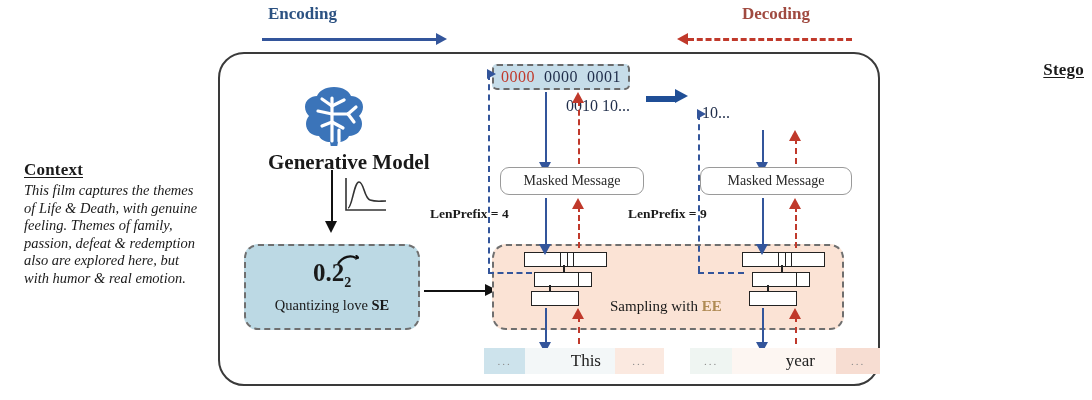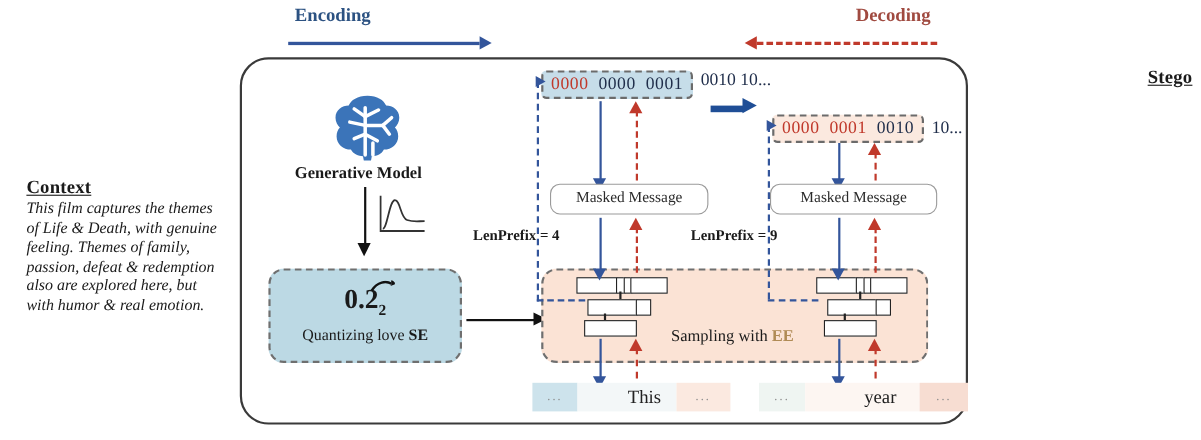--- a/index.html
+++ b/index.html
@@ -64,30 +64,30 @@
 
   
   .vline-blue{position:absolute;width:0;border-left:2.5px solid #33559b;}
   .vline-reddash{position:absolute;width:0;border-left:2.5px dashed #c0392b;}
   .vline-bluedash{position:absolute;width:0;border-left:2px dashed #33559b;}
   .hline-bluedash{position:absolute;height:0;border-top:2px dashed #33559b;}
   .blk-arrow{position:absolute;height:0;border-top:2.5px solid #111;}
   .lenprefix{position:absolute;font-size:13.5px;font-weight:bold;white-space:nowrap;}
 
   .brainwrap{position:absolute;}
-  .gm-label{position:absolute;font-weight:bold;font-size:15px;white-space:nowrap;}
+  .gm-label{position:absolute;font-weight:bold;font-size:21px;white-space:nowrap;}
 </style>
 </head>
 <body>
 
 <div class="abs flowlabel enc-col" style="left:268px;top:4px;">Encoding</div>
 <div class="abs arrow-solid-blue" style="left:262px;top:38px;width:174px;"></div>
 <div class="abs ahead" style="left:436px;top:33px;border-left:11px solid #33559b;border-top:6px solid transparent;border-bottom:6px solid transparent;"></div>
 
-<div class="abs flowlabel dec-col" style="left:778px;top:4px;">Decoding</div>
+<div class="abs flowlabel dec-col" style="left:742px;top:4px;">Decoding</div>
 <div class="abs arrow-dash-red" style="left:688px;top:38px;width:164px;"></div>
 <div class="abs ahead" style="left:677px;top:33px;border-right:11px solid #c0392b;border-top:6px solid transparent;border-bottom:6px solid transparent;"></div>
 
 <div class="abs" style="left:24px;top:60px;width:190px;">
 </div>
 
 <div class="abs" style="left:24px;top:160px;width:182px;">
   <div class="panel-title">Context</div>
   <div class="ital" style="margin-top:2px;">This film captures the themes of Life &amp; Death, with genuine feeling. Themes of family, passion, defeat &amp; redemption also are explored here, but with humor &amp; real emotion.</div>
 </div>
@@ -161,21 +161,21 @@
   <div class="abs tfbar" style="left:778px;top:252px;width:7px;height:13px;"></div>
   <div class="abs tfbar" style="left:785px;top:252px;width:6px;height:13px;"></div>
   <div class="abs tfbar" style="left:791px;top:252px;width:32px;height:13px;"></div>
   <div class="abs" style="left:781px;top:265px;width:2px;height:7px;background:#222;"></div>
   <div class="abs tfbar" style="left:752px;top:272px;width:44px;height:13px;"></div>
   <div class="abs tfbar" style="left:796px;top:272px;width:12px;height:13px;"></div>
   <div class="abs" style="left:767px;top:285px;width:2px;height:6px;background:#222;"></div>
   <div class="abs tfbar" style="left:749px;top:291px;width:46px;height:13px;"></div>
 </div>
 
-<div class="abs" style="left:492px;top:64px;display:flex;align-items:flex-start;gap:7px;">
+<div class="abs" style="left:492px;top:64px;display:flex;align-items:flex-end;gap:7px;flex-direction:column;">
   <div class="bitbox blue">
     <span class="bit-red">0000</span>&nbsp;
     <span class="bit-dark">0000</span>&nbsp;
     <span class="bit-dark">0001</span>
   </div>
   <div class="tail">0010  10...</div>
 </div>
 
 <div class="abs vline-bluedash" style="left:488px;top:74px;height:200px;"></div>
 <div class="abs hline-bluedash" style="left:488px;top:272px;width:44px;"></div>
@@ -205,25 +205,20 @@
 <div class="wordstrip" style="left:484px;top:348px;width:180px;">
   <div class="ws-cell" style="width:50px;background:#cde3ec;">...</div>
   <div class="ws-word" style="width:70px;background:#f3f7f8;">This</div>
   <div class="ws-cell" style="width:60px;background:#fbe9e0;">...</div>
 </div>
 
 <div class="abs" style="left:646px;top:96px;width:30px;height:0;border-top:6px solid #1f4e96;"></div>
 <div class="abs ahead" style="left:675px;top:89px;border-left:13px solid #1f4e96;border-top:7px solid transparent;border-bottom:7px solid transparent;"></div>
 
 <div class="abs" style="left:702px;top:104px;display:flex;align-items:center;gap:7px;">
-  <div class="bitbox peach">
-    <span class="bit-red">0000</span>&nbsp;
-    <span class="bit-red">0001</span>&nbsp;
-    <span class="bit-dark">0010</span>
-  </div>
   <div class="tail">10...</div>
 </div>
 
 <div class="abs vline-bluedash" style="left:698px;top:114px;height:158px;"></div>
 <div class="abs hline-bluedash" style="left:698px;top:272px;width:46px;"></div>
 <div class="abs ahead" style="left:697px;top:109px;border-left:9px solid #33559b;border-top:5px solid transparent;border-bottom:5px solid transparent;"></div>
 
 <div class="abs vline-blue" style="left:762px;top:130px;height:34px;"></div>
 <div class="abs ahead" style="left:756px;top:162px;border-top:11px solid #33559b;border-left:6px solid transparent;border-right:6px solid transparent;"></div>
 <div class="abs vline-reddash" style="left:795px;top:138px;height:26px;"></div>

